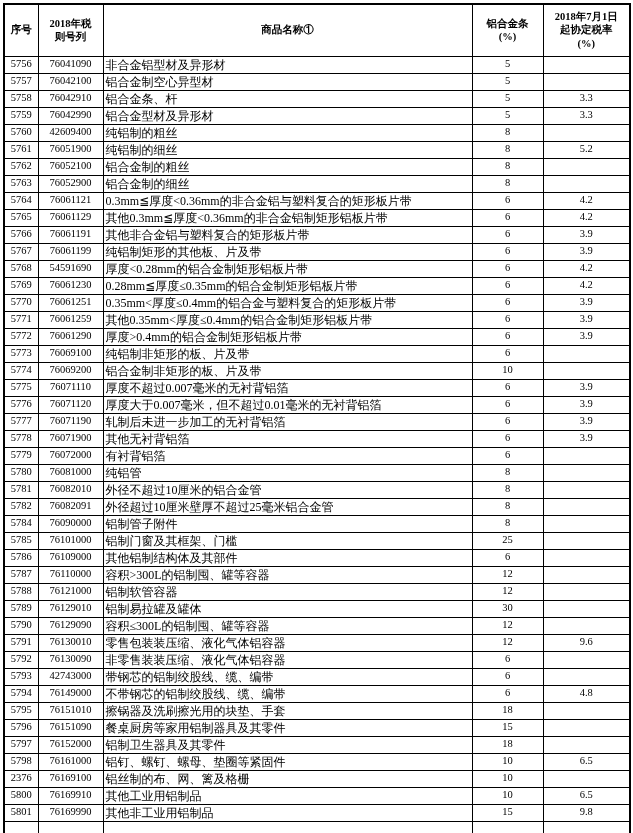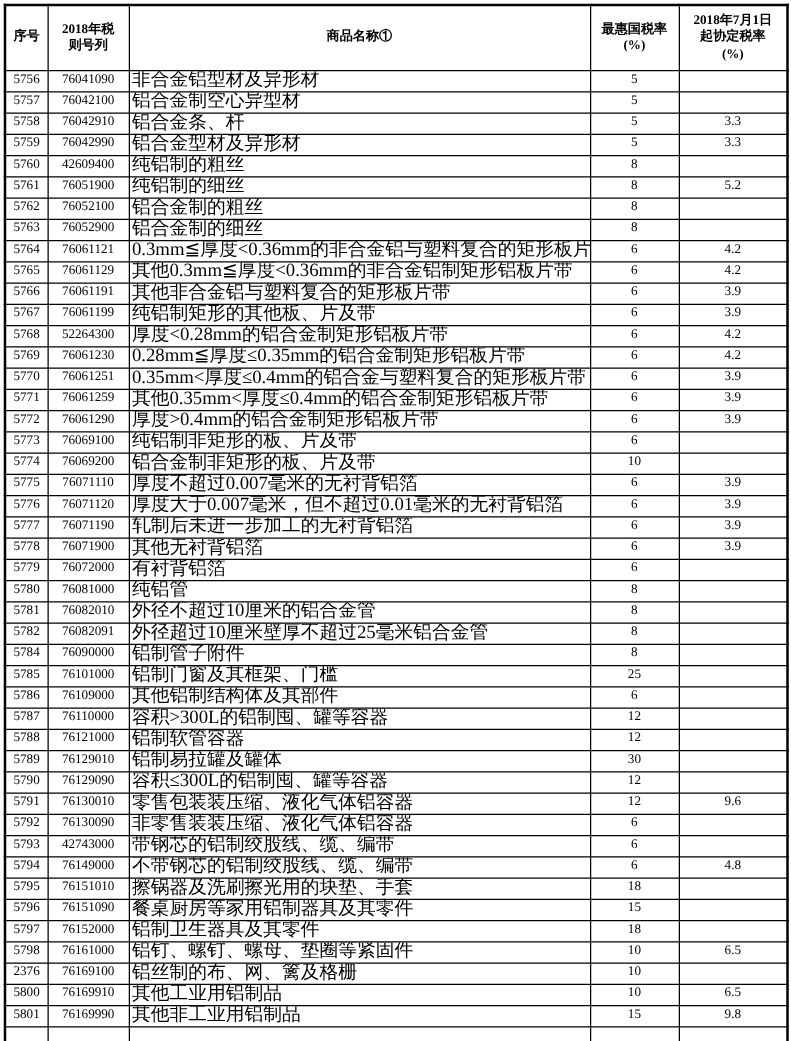--- a/index.html
+++ b/index.html
@@ -48,21 +48,21 @@
     font-size: 11px;
     line-height: 1;
     text-align: center;
     vertical-align: middle;
     white-space: nowrap;
     padding: 0;
   }
   td.name {
     text-align: left;
     padding-left: 2px;
-    font-size: 15px;
+    font-size: 12px;
   }
   td.num { font-size: 10.5px; letter-spacing: 0px; }
   tr.partial { height: 16.7px; }
 </style>
 </head>
 <body>
 
 <div class="page">
   <table class="tariff">
     <colgroup>
@@ -71,21 +71,21 @@
         <col class="c-name">
         <col class="c-mfn">
         <col class="c-agr">
     </colgroup>
     <thead>
       <tr>
         <th>序号</th>
         <th>2018年税
 则号列</th>
         <th>商品名称①</th>
-        <th>最惠国税率
+        <th>铝合金条
 (%)</th>
         <th>2018年7月1日
 起协定税率
 (%)</th>
       </tr>
     </thead>
     <tbody>
         <tr>
           <td class="num">5756</td>
           <td class="num">76041090</td>
@@ -165,21 +165,21 @@
         </tr>
         <tr>
           <td class="num">5767</td>
           <td class="num">76061199</td>
           <td class="name">纯铝制矩形的其他板、片及带</td>
           <td class="num">6</td>
           <td class="num">3.9</td>
         </tr>
         <tr>
           <td class="num">5768</td>
-          <td class="num">52264300</td>
+          <td class="num">54591690</td>
           <td class="name">厚度&lt;0.28mm的铝合金制矩形铝板片带</td>
           <td class="num">6</td>
           <td class="num">4.2</td>
         </tr>
         <tr>
           <td class="num">5769</td>
           <td class="num">76061230</td>
           <td class="name">0.28mm≦厚度≤0.35mm的铝合金制矩形铝板片带</td>
           <td class="num">6</td>
           <td class="num">4.2</td>

